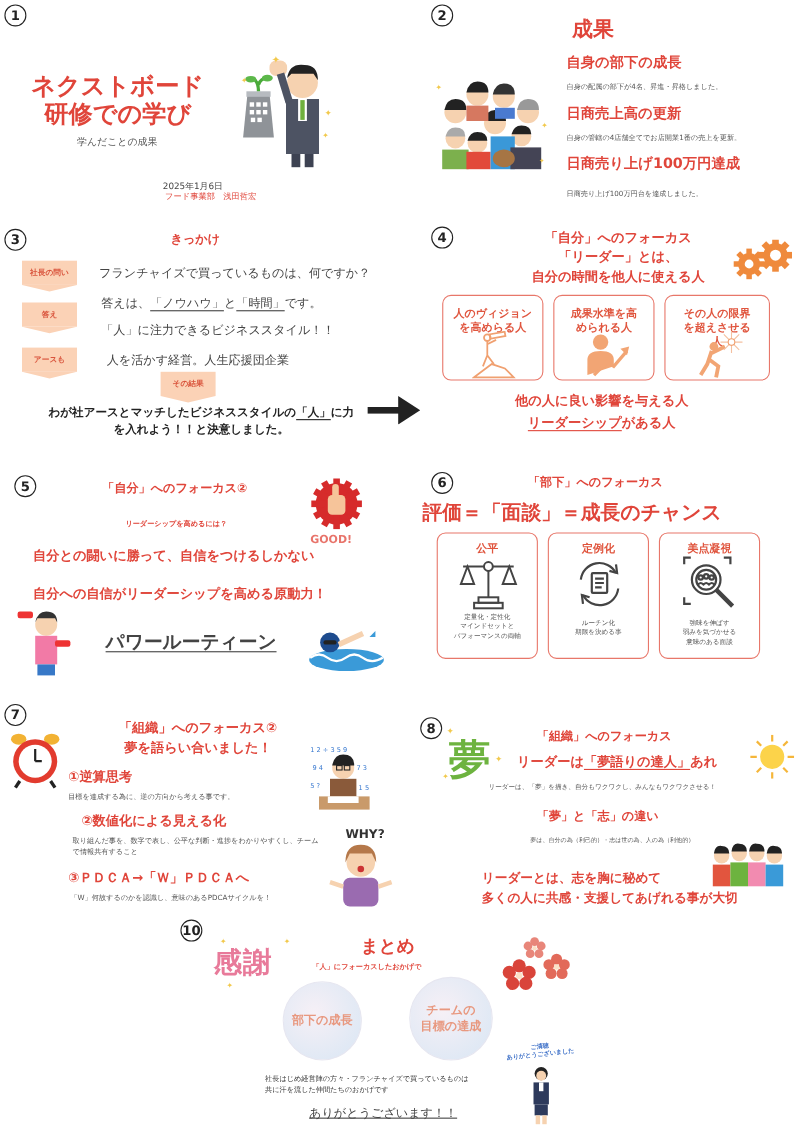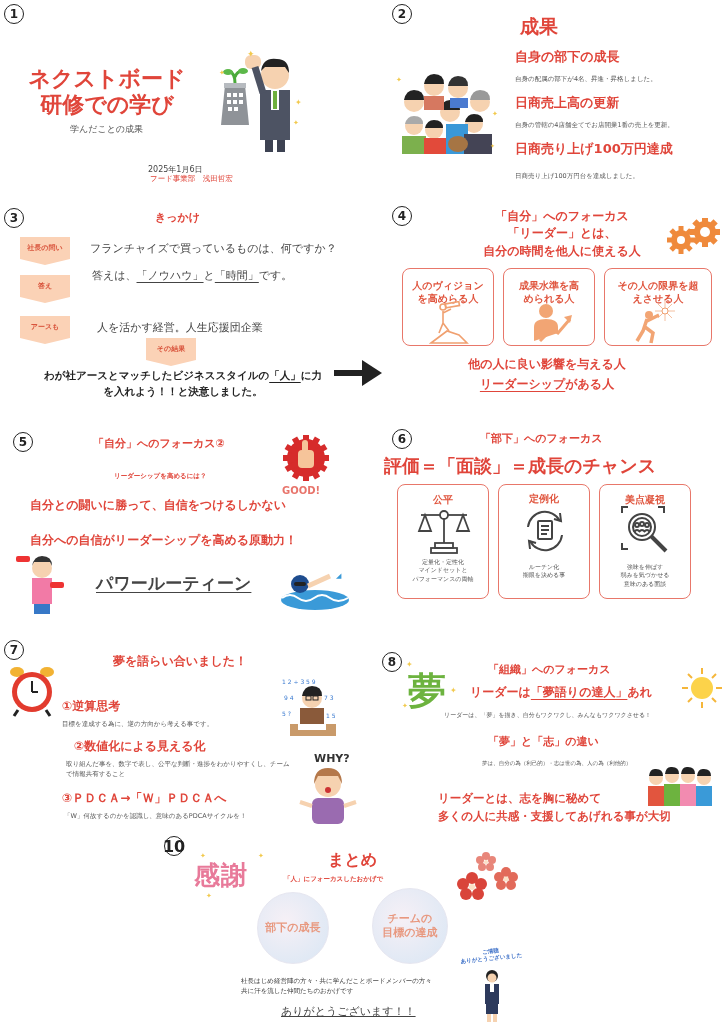--- a/index.html
+++ b/index.html
@@ -129,20 +129,21 @@
   <div class="abs bold red" style="left:155px;top:10px;font-size:11px;">きっかけ</div>
   <div class="tag" style="left:20px;top:37px;">社長の問い</div>
   <div class="tag" style="left:20px;top:75px;">答え</div>
   <div class="tag" style="left:20px;top:116px;">アースも</div>
   <div class="tag" style="left:146px;top:138px;">その結果</div>
 
   <div class="abs s3-line" style="left:90px;top:41px;">フランチャイズで買っているものは、何ですか？</div>
   <div class="abs s3-line" style="left:92px;top:68px;">
     <span>答えは、</span><span class="u">「ノウハウ」</span><span>と</span><span class="u">「時間」</span><span>です。</span>
   </div>
+  <div class="abs s3-line" style="left:92px;top:93px;">「人」に注力できるビジネススタイル！！</div>
   <div class="abs s3-line" style="left:97px;top:120px;">人を活かす経営。人生応援団企業</div>
   <div class="abs bold center" style="left:8px;top:167px;width:350px;font-size:10.5px;color:#222;line-height:1.55;">
     <div><span>わが社アースとマッチしたビジネススタイルの</span><span class="u">「人」</span><span>に力</span></div>
     <div>を入れよう！！と決意しました。</div>
   </div>
 </div>
 
 <div class="slide" style="left:362px;top:200px;width:362px;height:210px;">
   <div class="num" style="left:30px;top:6px;">4</div>
   <div class="abs bold red center" style="left:100px;top:8px;width:200px;font-size:12px;line-height:1.45;">
@@ -184,21 +185,21 @@
   </div>
   <div class="card" style="left:141px;top:68px;width:92px;height:78px;">
     <div class="card-t" style="padding:10px 12px 0;">成果水準を高められる人</div>
     <svg style="position:absolute;left:26px;top:34px;" width="44" height="40" viewBox="0 0 44 40">
       <circle cx="16" cy="8" r="7" fill="#f2a574"></circle>
       <path d="M4,38 L4,24 Q4,16 16,16 Q28,16 28,24 L28,30 Z" fill="#f2a574"></path>
       <path d="M10,38 L22,26 L28,30 L40,16" stroke="#f2a574" stroke-width="3" fill="none"></path>
       <polygon points="42,12 34,14 40,20" fill="#f2a574"></polygon>
     </svg>
   </div>
-  <div class="card" style="left:242px;top:68px;width:108px;height:78px;">
+  <div class="card" style="left:242px;top:68px;width:96px;height:78px;">
     <div class="card-t" style="padding:10px 12px 0;">その人の限界を超えさせる人</div>
     <svg style="position:absolute;left:28px;top:32px;" width="44" height="44" viewBox="0 0 44 44">
       <circle cx="16" cy="14" r="4" fill="#f2a574"></circle>
       <path d="M14,18 L10,30 L4,40 M12,26 L20,32 L18,42 M14,20 L26,14" stroke="#f2a574" stroke-width="3.5" fill="none"></path>
       <g stroke="#f4c0a0" stroke-width="1">
           <line x1="32" y1="0" x2="32" y2="20"></line>
           <line x1="22" y1="10" x2="42" y2="10"></line>
           <line x1="25" y1="3" x2="39" y2="17"></line>
           <line x1="39" y1="3" x2="25" y2="17"></line>
         </g>
@@ -276,21 +277,21 @@
           <rect x="14" y="41" width="26" height="5"></rect>
       </g>
     </svg>
     <div class="card-d" style="position:absolute;left:0;right:0;top:73px;">
       <div>定量化・定性化</div>
       <div>マインドセットと</div>
       <div>パフォーマンスの両軸</div>
     </div>
   </div>
   <div class="card" style="left:136px;top:64px;width:92px;height:115px;">
-    <div class="card-t" style="padding-top:8px;font-family:Liberation Mono, monospace;">定例化</div>
+    <div class="card-t" style="padding-top:8px;">定例化</div>
     <svg style="position:absolute;left:21px;top:22px;" width="50" height="48" viewBox="0 0 50 48">
       <g stroke="#444" stroke-width="2" fill="none">
         <path d="M8,20 A17,17 0 0 1 40,14"></path>
           <polyline points="34,12 41,14 40,6"></polyline>
         <path d="M42,28 A17,17 0 0 1 10,34"></path>
           <polyline points="16,36 9,34 10,42"></polyline>
         <rect x="18" y="14" width="14" height="18" rx="1"></rect>
           <line x1="21" y1="19" x2="29" y2="19"></line>
           <line x1="21" y1="23" x2="29" y2="23"></line>
           <line x1="21" y1="27" x2="27" y2="27"></line>
@@ -331,20 +332,21 @@
     <ellipse cx="9" cy="8" rx="7" ry="5" fill="#f2b233"></ellipse>
       <ellipse cx="39" cy="8" rx="7" ry="5" fill="#f2b233"></ellipse>
     <circle cx="24" cy="28" r="20" fill="#e23b2e"></circle>
       <circle cx="24" cy="28" r="15" fill="#fff"></circle>
     <line x1="24" y1="28" x2="24" y2="17" stroke="#222" stroke-width="2"></line>
       <line x1="24" y1="28" x2="30" y2="28" stroke="#222" stroke-width="2"></line>
     <line x1="10" y1="46" x2="6" y2="52" stroke="#222" stroke-width="3"></line>
       <line x1="38" y1="46" x2="42" y2="52" stroke="#222" stroke-width="3"></line>
   </svg>
   <div class="abs bold red center" style="left:80px;top:22px;width:200px;font-size:12px;line-height:1.6;">
+    <div>「組織」へのフォーカス②</div>
     <div>夢を語らい合いました！</div>
   </div>
   <div class="abs bold red" style="left:62px;top:68px;font-size:12px;">①逆算思考</div>
   <div class="abs" style="left:62px;top:90px;font-size:6.5px;color:#555;">目標を達成する為に、逆の方向から考える事です。</div>
   <div class="abs bold red" style="left:64px;top:108px;font-size:12px;margin-left:10px;">②数値化による見える化</div>
   <div class="abs" style="left:66px;top:130px;width:230px;font-size:6.5px;color:#555;line-height:1.5;">取り組んだ事を、数字で表し、公平な判断・進捗をわかりやすくし、チームで情報共有すること</div>
   <div class="abs bold red" style="left:62px;top:160px;font-size:12px;">③ＰＤＣＡ→「Ｗ」ＰＤＣＡへ</div>
   <div class="abs" style="left:64px;top:182px;font-size:6.5px;color:#555;">「W」何故するのかを認識し、意味のあるPDCAサイクルを！</div>
   <svg class="abs" style="left:280px;top:40px;" width="64" height="68" viewBox="0 0 64 68">
     <text x="2" y="14" font-size="6" fill="#3a7ad0">1 2 ÷ 3 5 9</text>
@@ -407,21 +409,21 @@
       <rect x="34" y="18" width="16" height="22" fill="#f28bb0"></rect>
       <rect x="50" y="20" width="16" height="20" fill="#3a9ad8"></rect>
   </svg>
   <div class="abs bold red" style="left:76px;top:150px;font-size:11.5px;line-height:1.55;white-space:nowrap;">
     <div>リーダーとは、志を胸に秘めて</div>
     <div>多くの人に共感・支援してあげれる事が大切</div>
   </div>
 </div>
 
 <div class="slide" style="left:150px;top:830px;width:400px;height:194px;">
-  <div class="num" style="left:14px;top:6px;font-size:16px;">10</div>
+  <div class="num" style="left:14px;top:6px;font-size:12px;">10</div>
   <div class="abs" style="left:44px;top:28px;font-size:26px;font-weight:bold;color:#e87a9a;letter-spacing:1px;">感謝</div>
   <div class="abs" style="left:50px;top:22px;font-size:7px;color:#f2c94c;">✦</div>
   <div class="abs" style="left:108px;top:22px;font-size:7px;color:#f2c94c;">✦</div>
   <div class="abs" style="left:56px;top:62px;font-size:7px;color:#f2c94c;">✦</div>
   <div class="abs bold red" style="left:178px;top:20px;font-size:16px;">まとめ</div>
   <div class="abs bold red" style="left:134px;top:45px;font-size:6.5px;">「人」にフォーカスしたおかげで</div>
   <svg class="abs" style="left:306px;top:20px;" width="64" height="54" viewBox="0 0 64 54">
     <g fill="#e8867a">
         <circle cx="30" cy="6" r="4"></circle>
         <circle cx="36" cy="10" r="4"></circle>
@@ -463,17 +465,17 @@
   <svg class="abs" style="left:330px;top:138px;" width="24" height="56" viewBox="0 0 24 56">
     <circle cx="12" cy="8" r="6" fill="#222"></circle>
       <circle cx="12" cy="10" r="4.5" fill="#f6d2b0"></circle>
     <rect x="5" y="16" width="14" height="20" fill="#2d3a5c"></rect>
       <rect x="10" y="16" width="4" height="8" fill="#fff"></rect>
     <rect x="6" y="36" width="12" height="10" fill="#2d3a5c"></rect>
       <rect x="7" y="46" width="4" height="8" fill="#f6d2b0"></rect>
       <rect x="13" y="46" width="4" height="8" fill="#f6d2b0"></rect>
   </svg>
   <div class="abs" style="left:91px;top:146px;font-size:6.5px;color:#333;line-height:1.55;">
-    <div>社長はじめ経営陣の方々・共に学んだことボードメンバーの方々</div>
+    <div>社長はじめ経営陣の方々・フランチャイズで買っているものは</div>
     <div>共に汗を流した仲間たちのおかげです</div>
   </div>
   <div class="abs" style="left:131px;top:174px;font-size:11px;color:#444;text-decoration:underline;">ありがとうございます！！</div>
 </div>
 
 </body></html>

